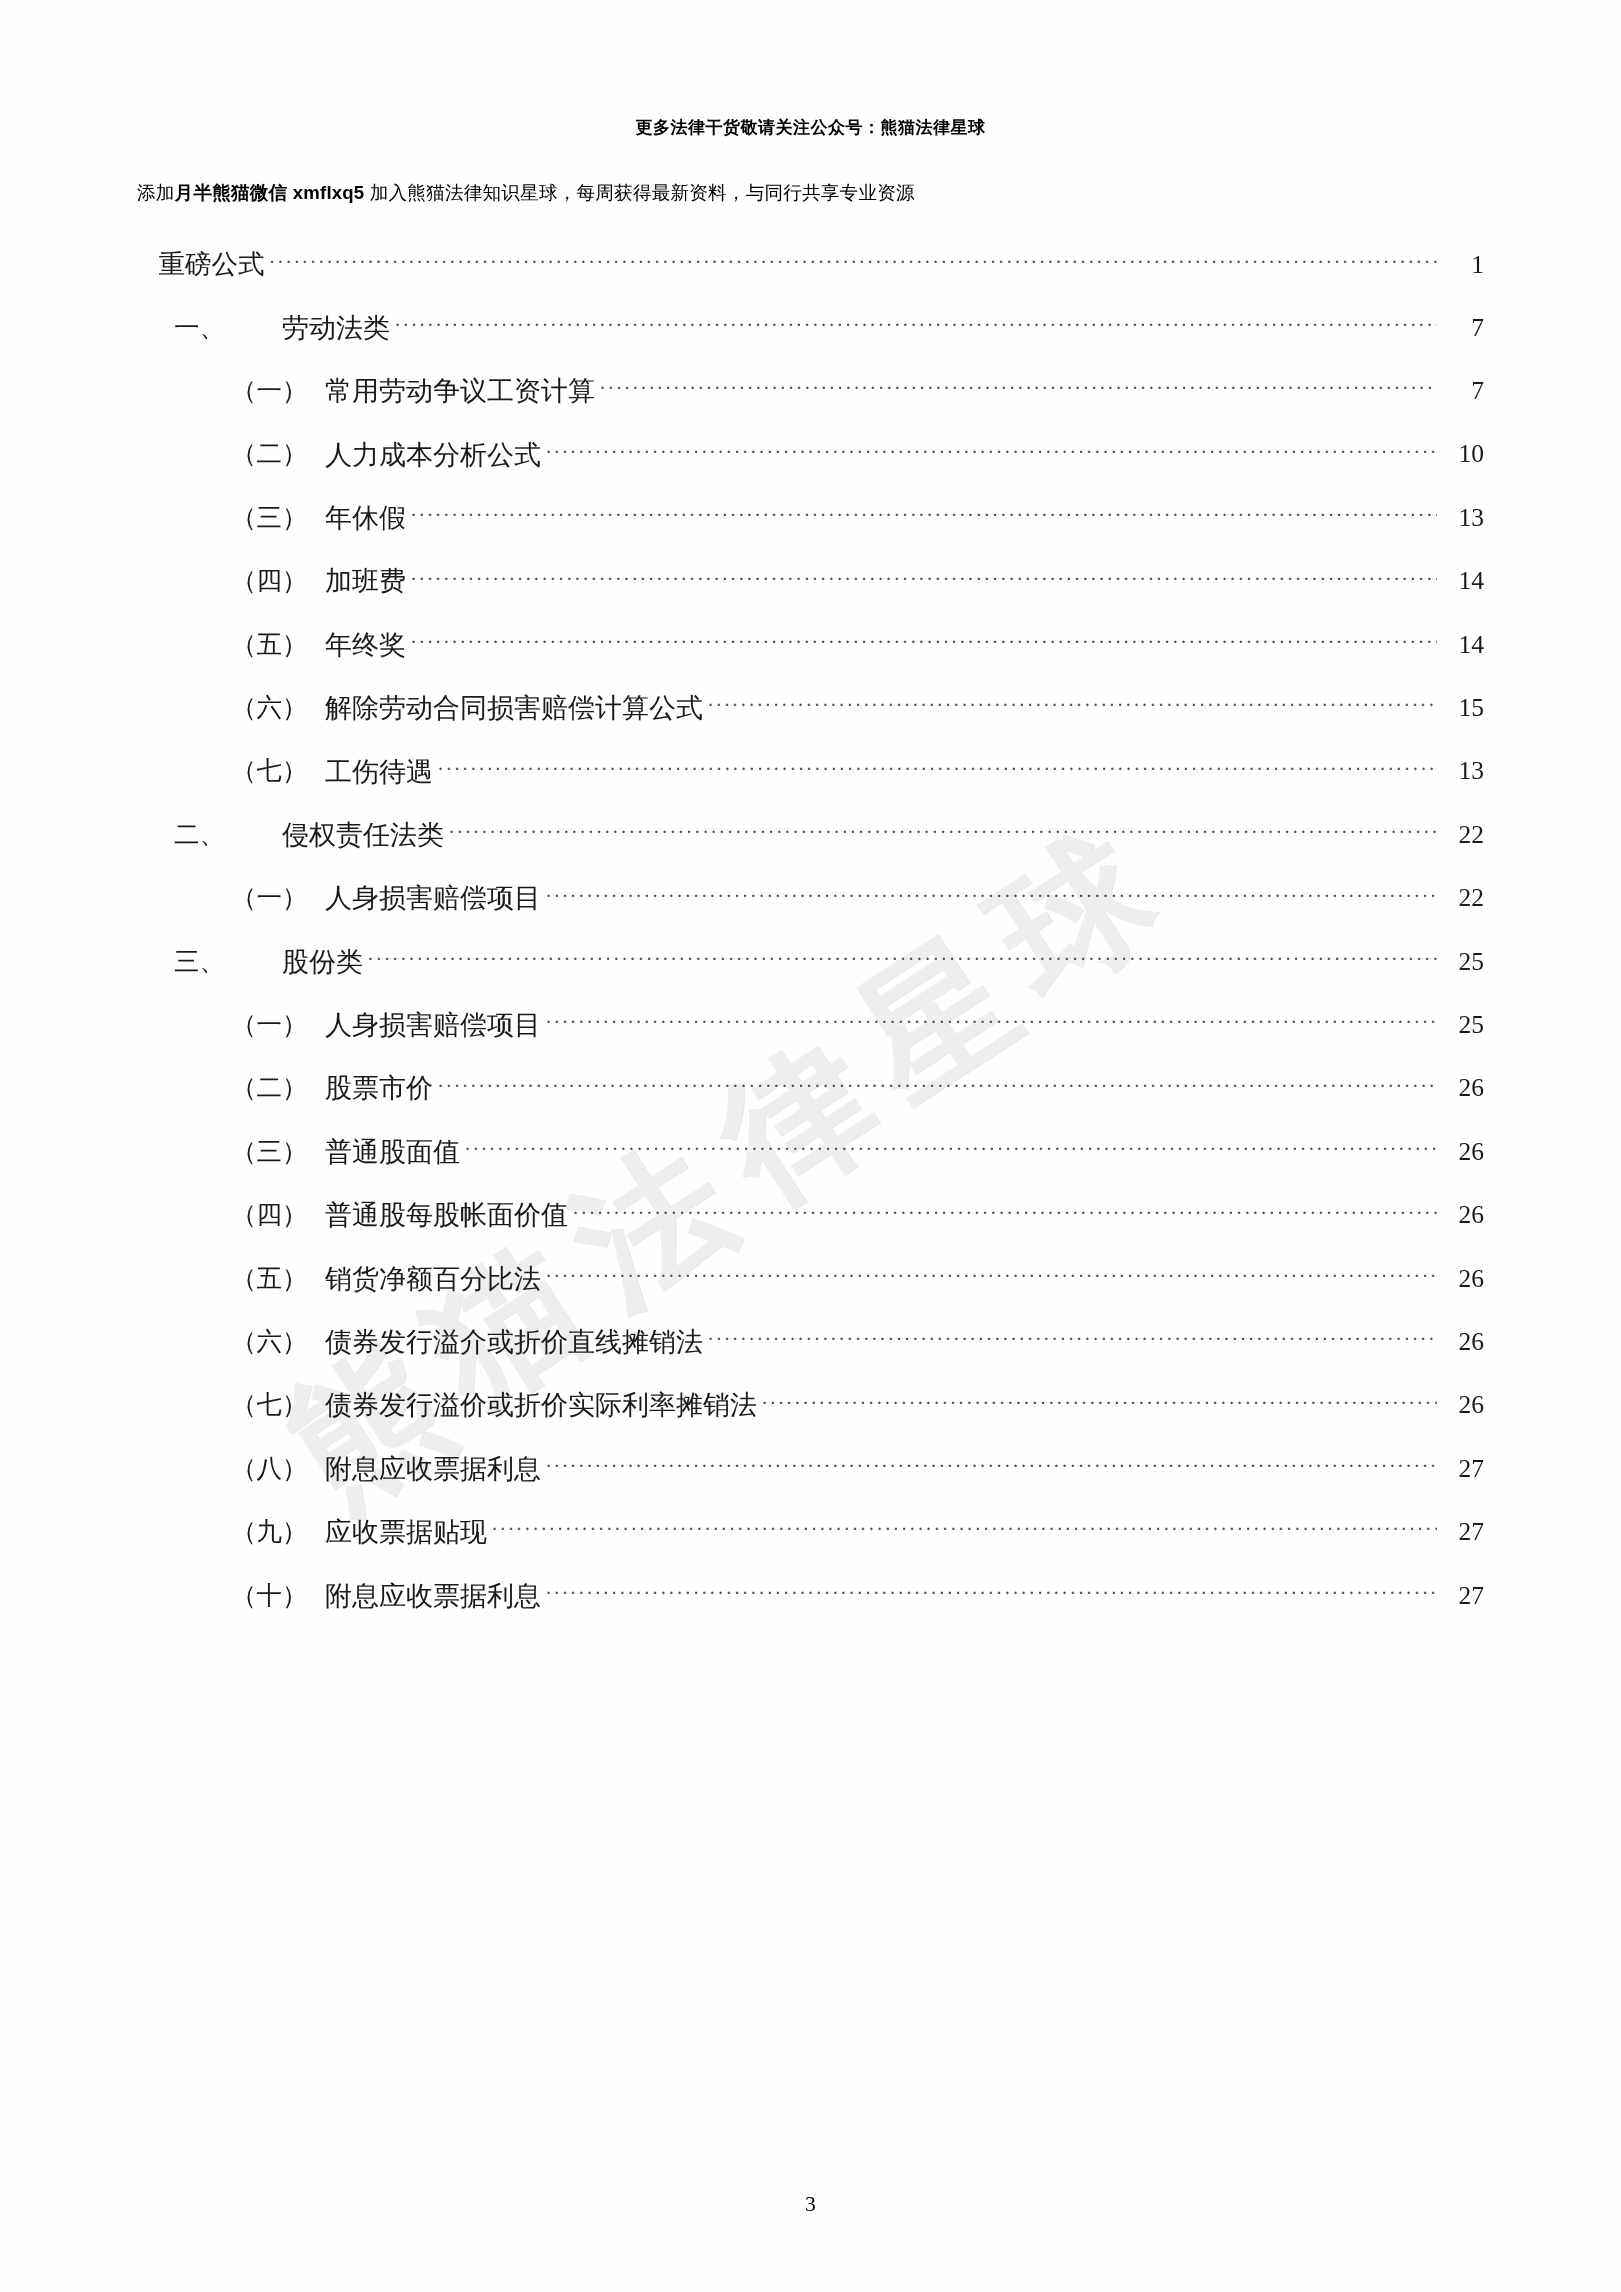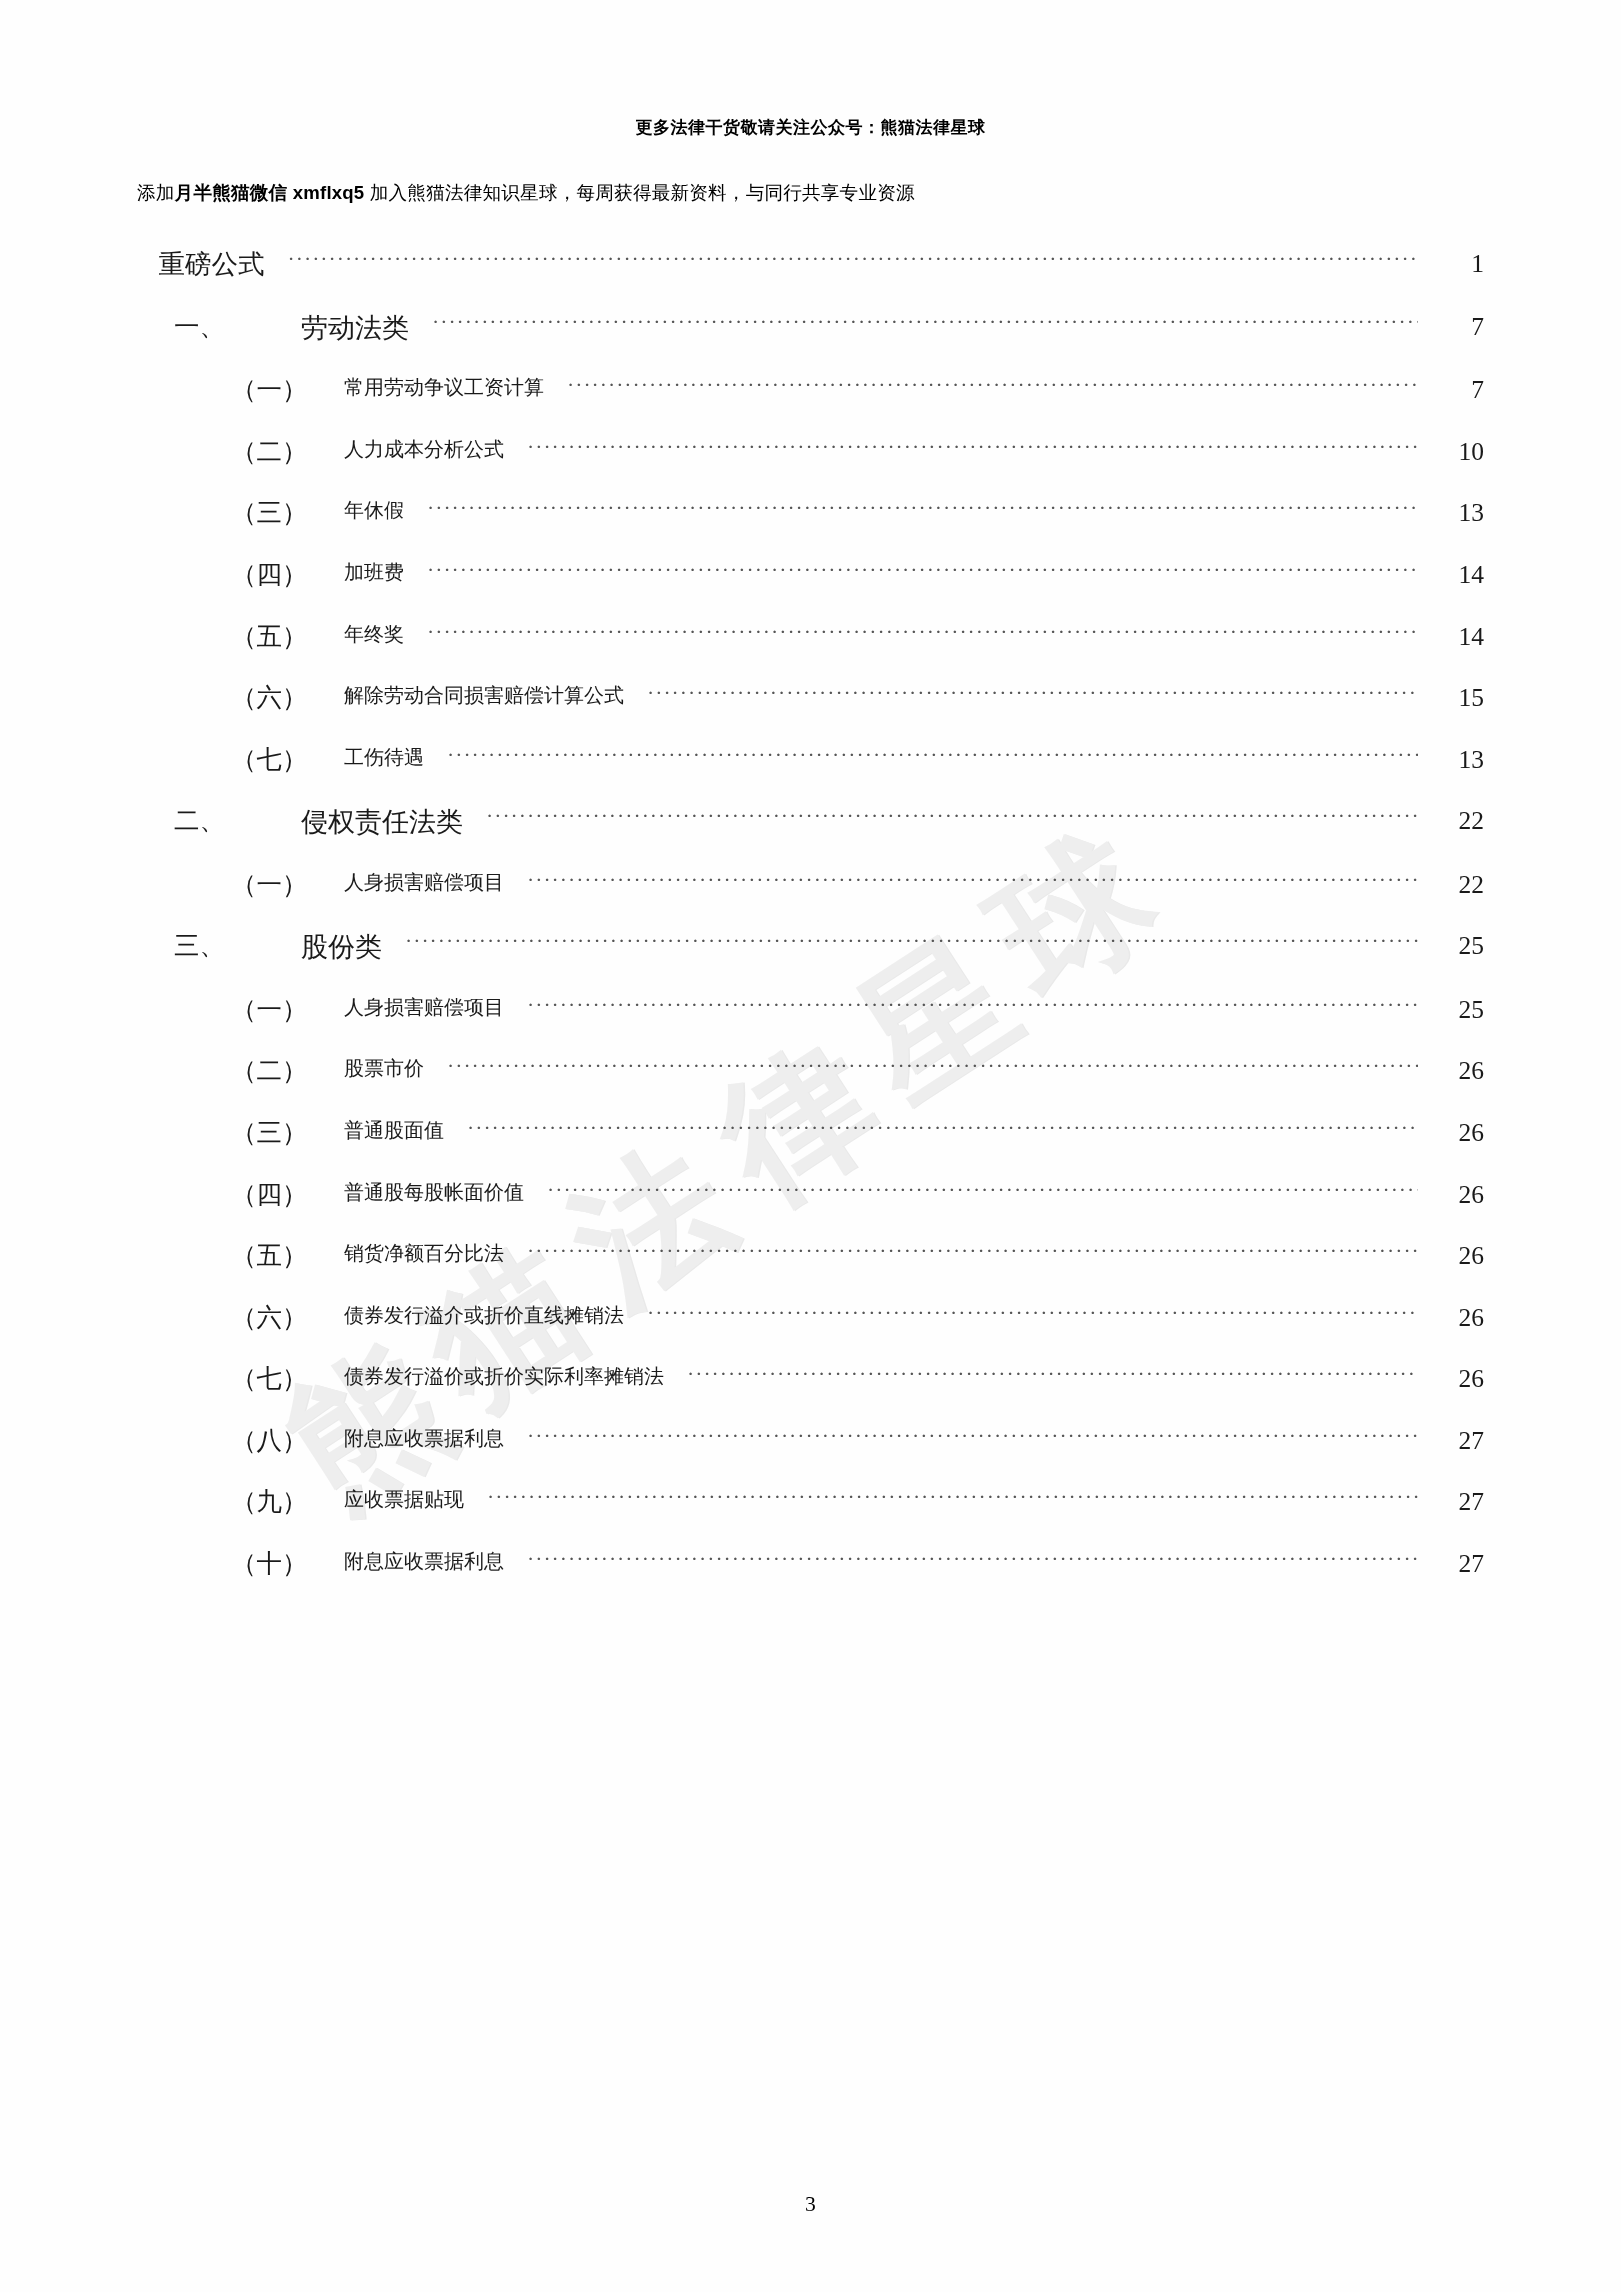--- a/index.html
+++ b/index.html
@@ -71,26 +71,25 @@
     letter-spacing: 0.2px;
   }
   .promo2 .b { font-weight: 700; }
 
   
   .toc {
     margin-top: 43px;
   }
   .toc-row {
     display: flex;
-    align-items: flex-start;
+    align-items: center;
     font-size: 25.5px;
     line-height: 1.2;
     margin-bottom: 31px;
     white-space: nowrap;
-    gap: 19px;
   }
   .toc-row .num {
     flex: 0 0 auto;
     text-align: left;
   }
   .toc-row .title {
     flex: 0 0 auto;
     padding-right: 2px;
   }
   .toc-row .leader {
@@ -115,21 +114,21 @@
   .lvl0 .title { font-size: 26.5px; }
 
   
   .lvl1 { padding-left: 37px; }
   .lvl1 .num { width: 108px; }
   .lvl1 .title { font-size: 27px; }
 
   
   .lvl2 { padding-left: 94px; }
   .lvl2 .num { width: 94px; }
-  .lvl2 .title { font-size: 20px; }
+  .lvl2 .title { font-size: 27px; }
 
   .footer {
     position: absolute;
     left: 0;
     right: 0;
     bottom: 76px;
     text-align: center;
     font-size: 21.6px;
     color: #000;
     z-index: 2;

